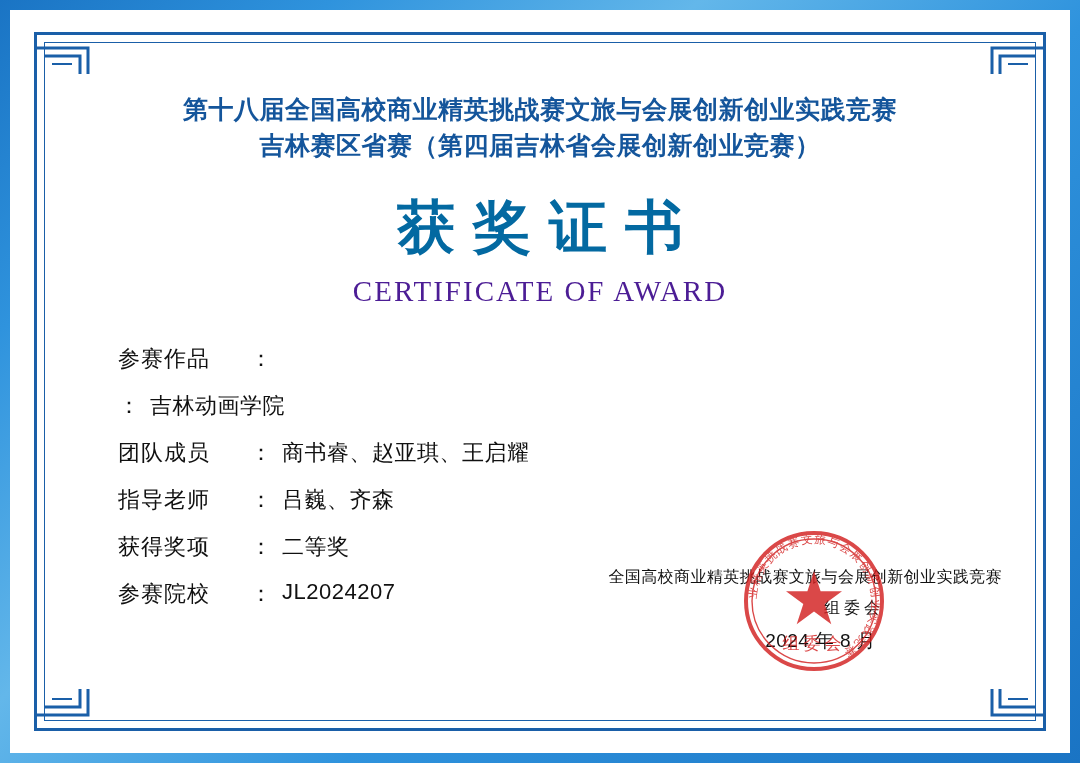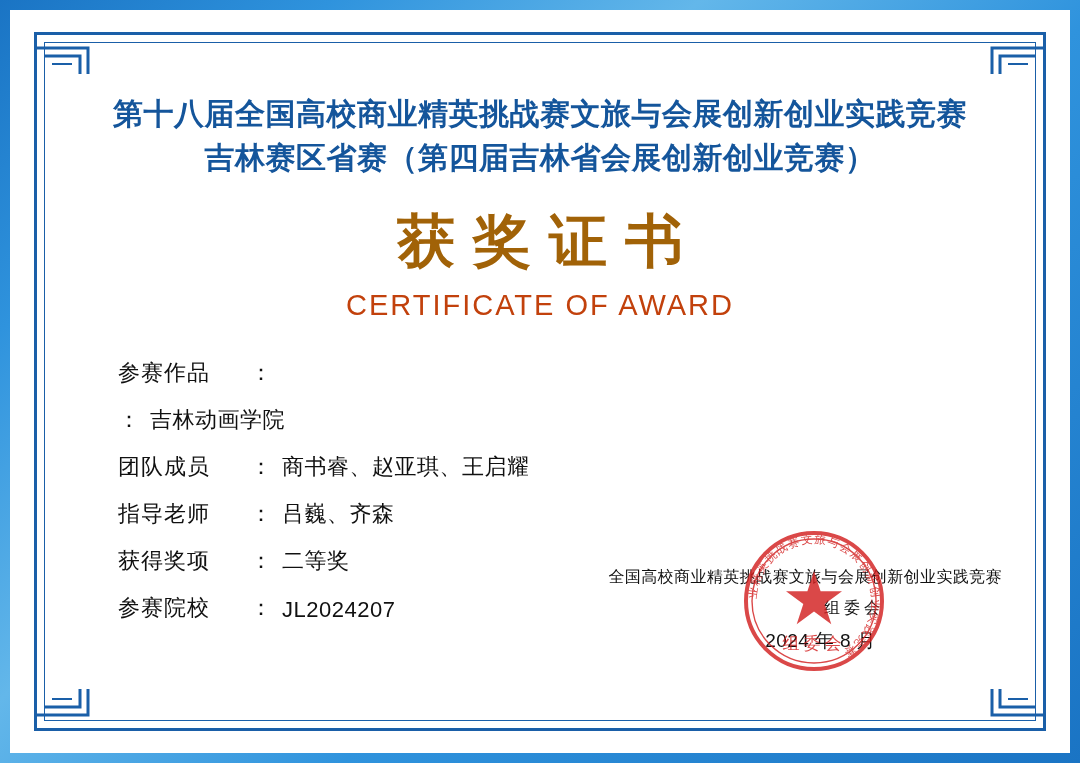--- a/index.html
+++ b/index.html
@@ -73,54 +73,54 @@
     bottom: 58px;
   }
 
   .title-block {
     text-align: center;
     margin-top: 24px;
   }
   .title-line {
     font-family: "Liberation Serif", serif;
     font-weight: bold;
-    font-size: 30px;
+    font-size: 25px;
     letter-spacing: 0.5px;
     color: #14559b;
     line-height: 1.45;
     white-space: nowrap;
   }
 
   .main-title {
     text-align: center;
     margin-top: 24px;
     font-family: "Liberation Serif", serif;
     font-weight: bold;
     font-size: 58px;
     letter-spacing: 18px;
     text-indent: 18px;
-    color: #a16207;
+    color: #0369a1;
   }
   .sub-title {
     text-align: center;
     margin-top: 8px;
-    font-family: Liberation Sans, sans-serif;
+    font-family: Liberation Serif, serif;
     font-size: 29px;
     letter-spacing: 2px;
-    color: #c2410c;
+    color: #4c1d95;
   }
 
   
   .fields {
     margin-top: 36px;
     margin-left: 48px;
   }
   .field-row {
     display: flex;
-    align-items: flex-end;
+    align-items: flex-start;
     margin-bottom: 17px;
     font-size: 22px;
     color: #111111;
     font-family: "Liberation Sans", sans-serif;
   }
   .field-label {
     width: 132px;
     flex: 0 0 132px;
     letter-spacing: 1px;
   }

